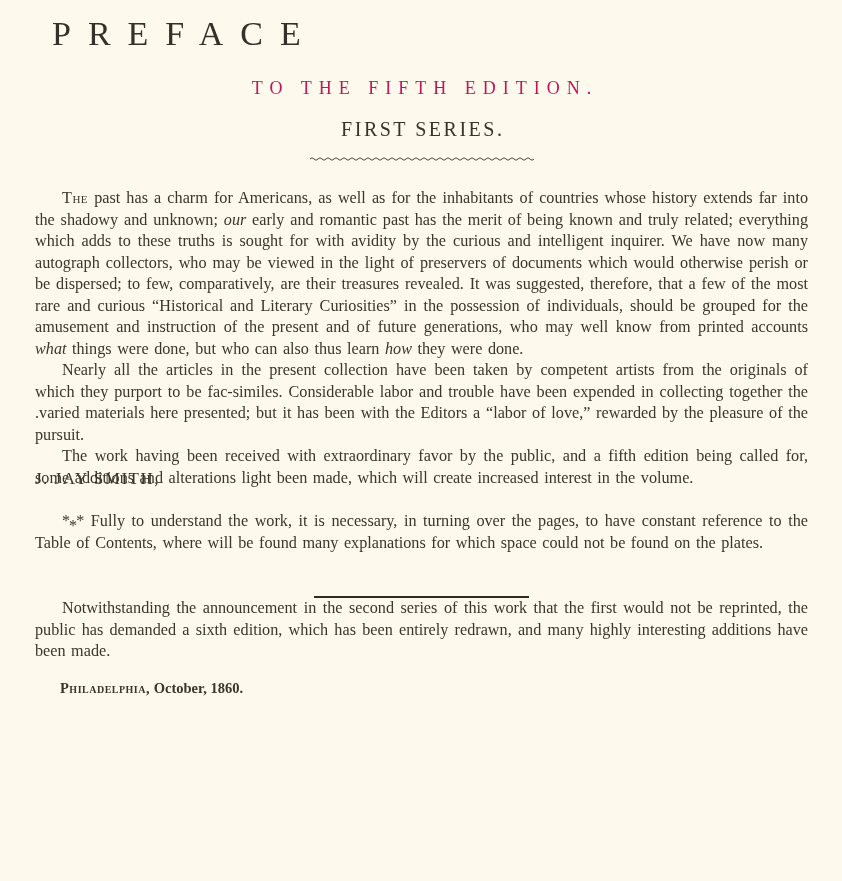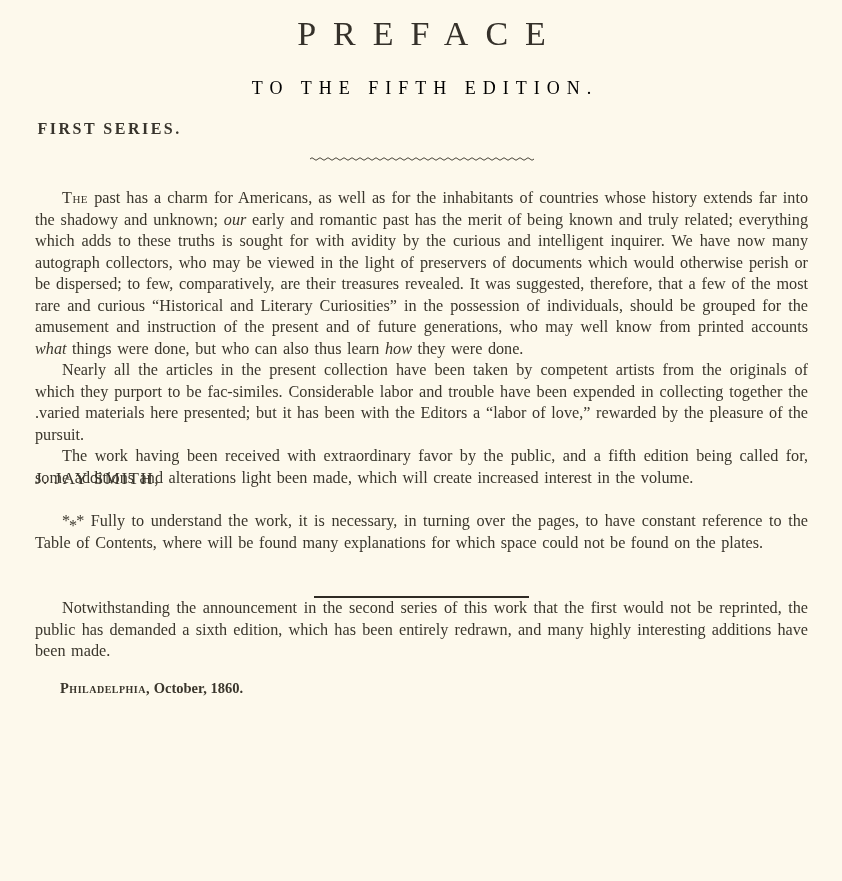--- a/index.html
+++ b/index.html
@@ -9,42 +9,42 @@
     height: 881px;
     background: #fdf9ec;
     color: #3a362c;
     font-family: "Liberation Serif", "DejaVu Serif", serif;
     overflow: hidden;
   }
   .text-block { padding: 0 34px 0 35px; }
 
   .title {
     margin: 16px 0 0 0;
-    text-align: center;
     font-size: 34px;
     font-weight: normal;
     line-height: 36px;
     letter-spacing: 17px;
     text-indent: 17px; 
     color: #35312a;
   }
   .subtitle {
     margin: 26px 0 0 0;
     text-align: center;
     font-size: 18px;
     font-weight: normal;
     line-height: 20px;
     letter-spacing: 7px;
     text-indent: 7px;
-    color: #000000;
+    color: #be185d;
   }
   .series {
     margin: 22px 0 0 0;
-    font-size: 16px;
-    font-weight: bold;
+    text-align: center;
+    font-size: 20px;
+    font-weight: normal;
     line-height: 18px;
     letter-spacing: 2.5px;
     text-indent: 2.5px;
     color: #38342c;
   }
   .wavy-wrap {
     margin: 16px 0 0 0;
     text-align: center;
     height: 8px;
     line-height: 0;

